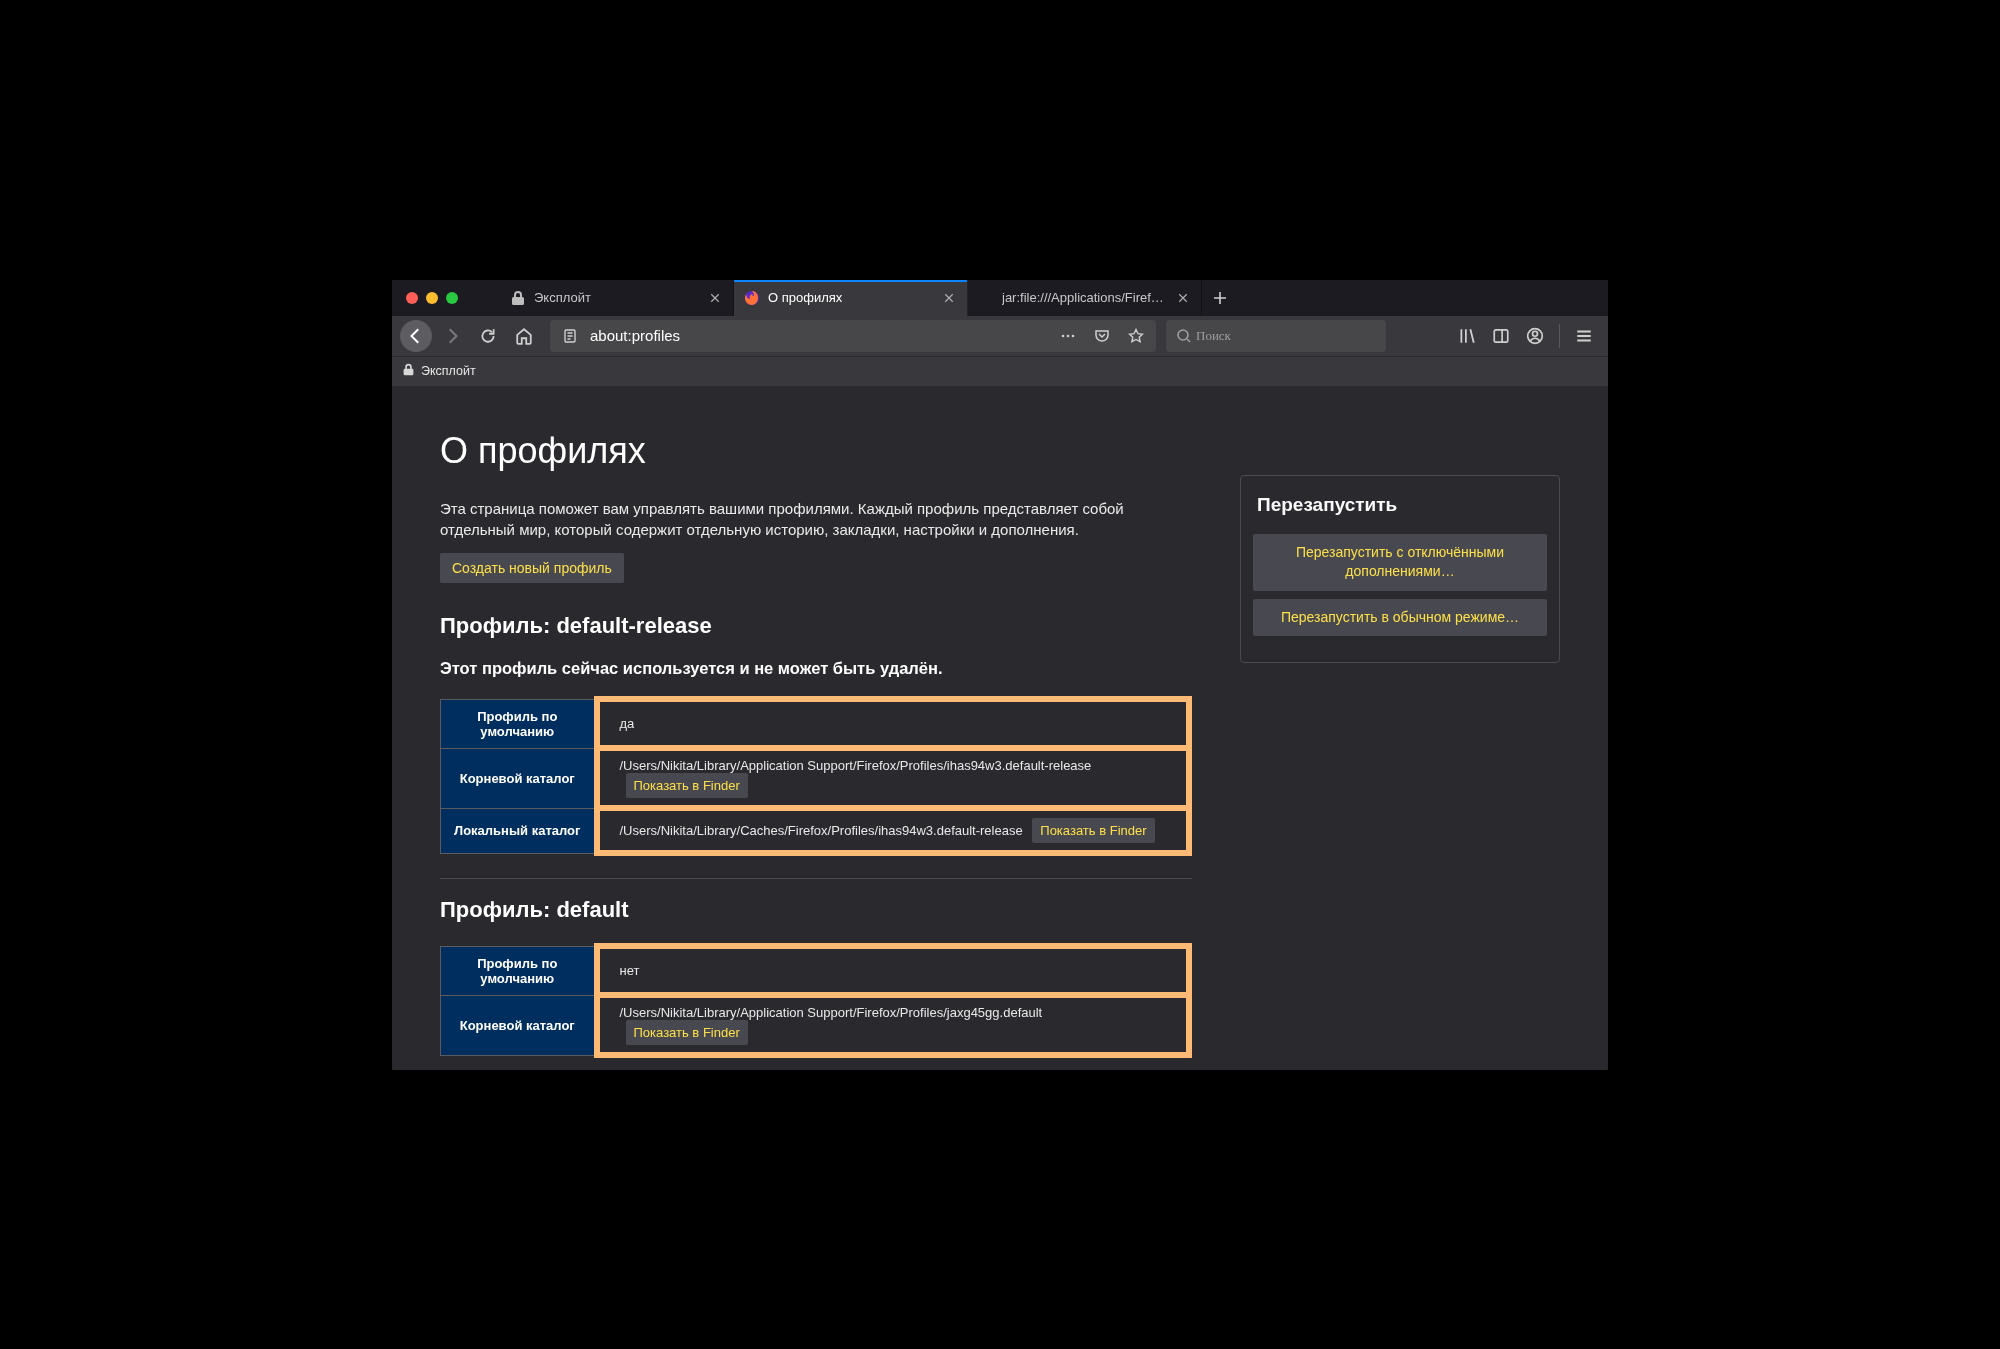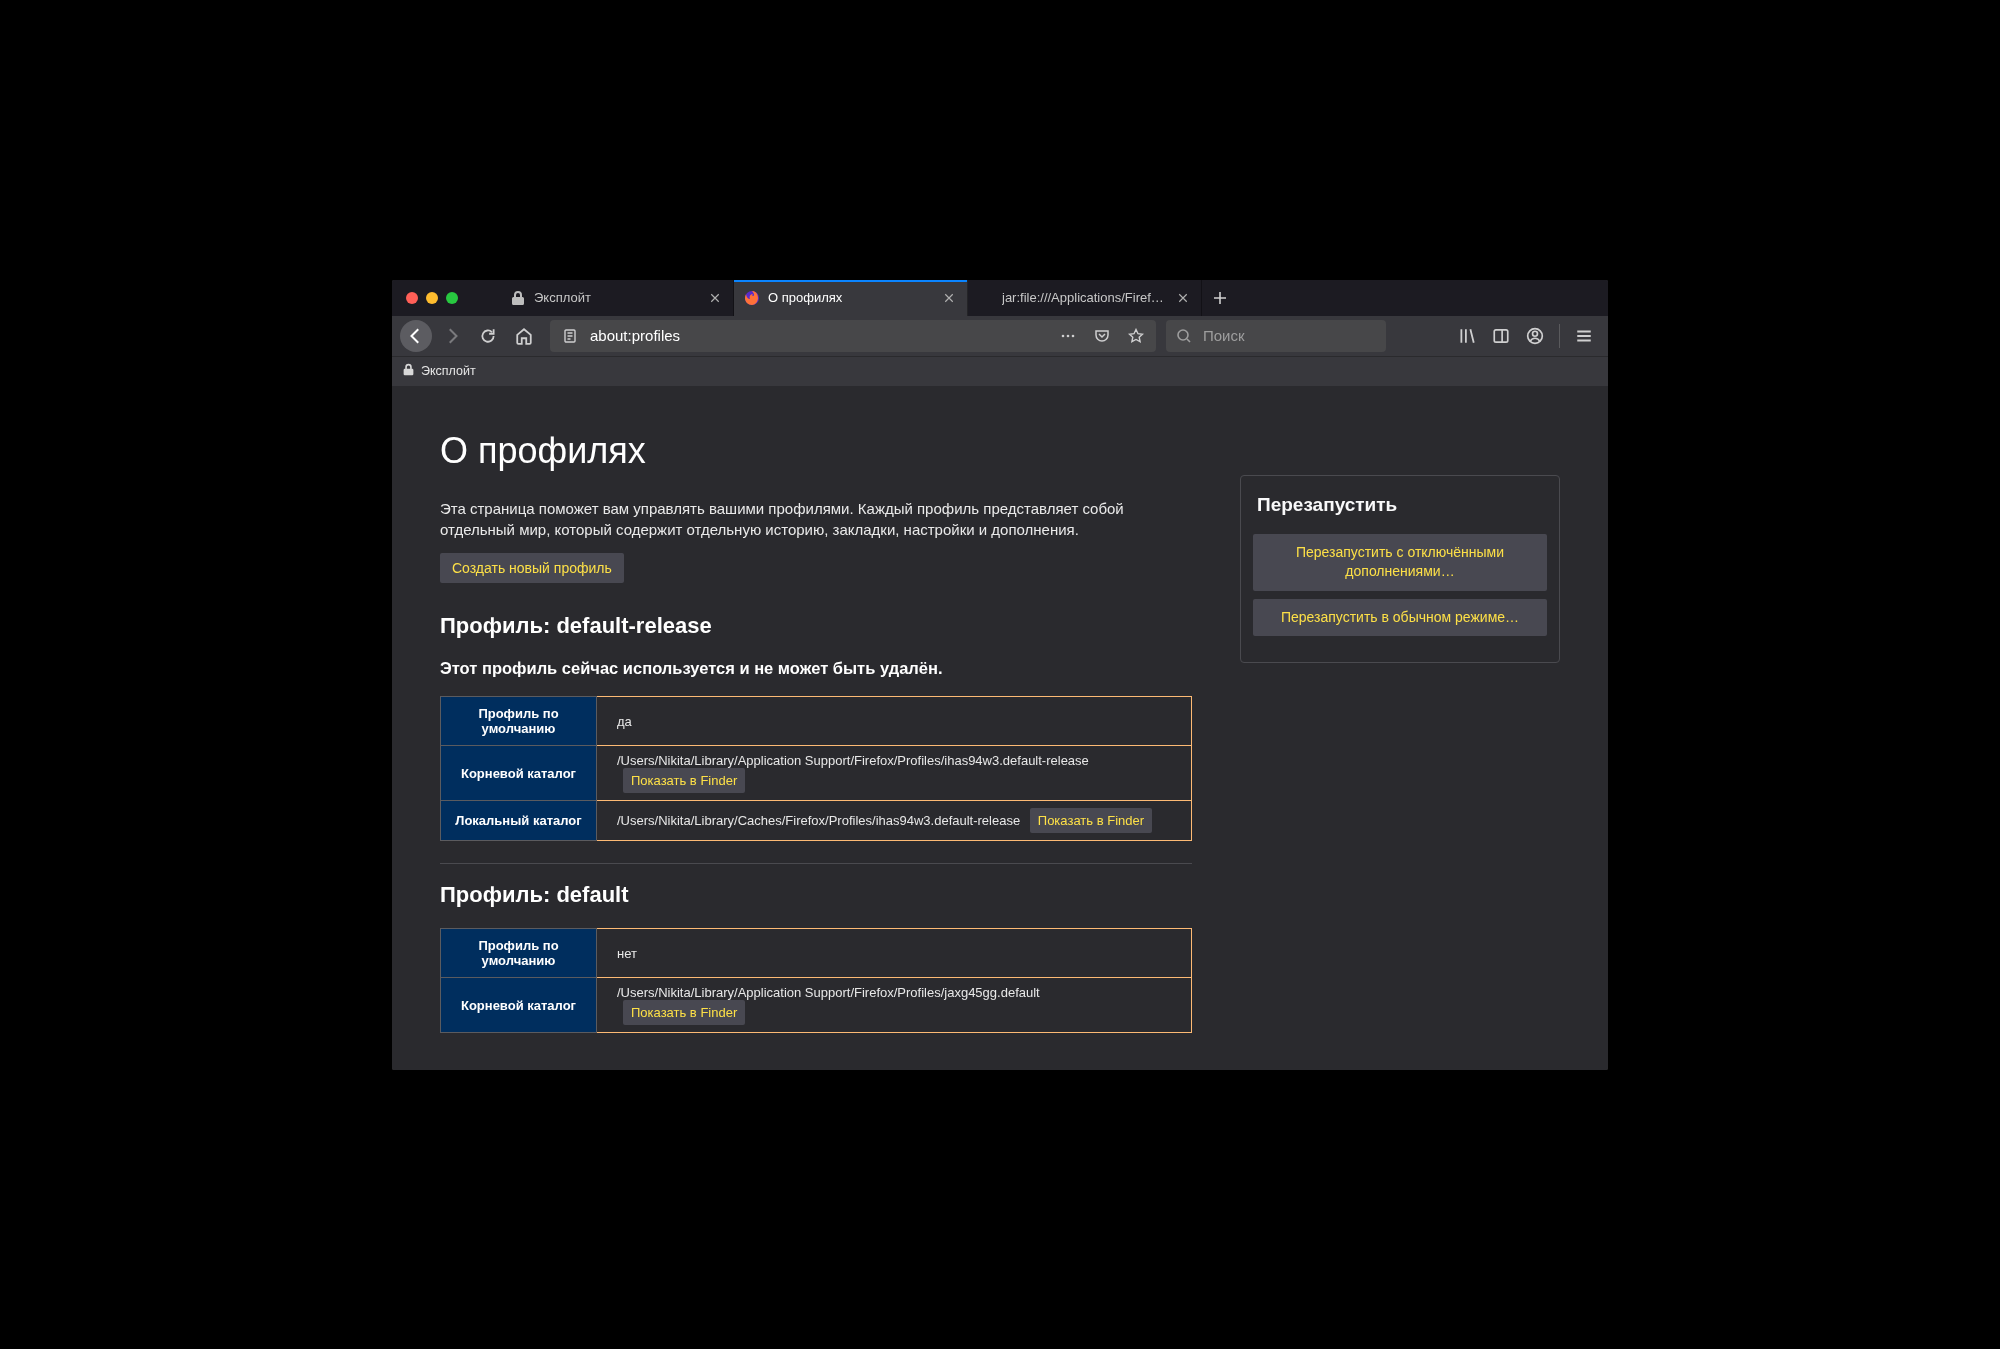--- a/index.html
+++ b/index.html
@@ -115,23 +115,24 @@
     color:#cfcfd0;
   }
   .urlbar .url { flex: 1; color: #fff; font-size: 15px; }
   .urlbar .action { width: 28px; height:28px; display:flex; align-items:center; justify-content:center; color:#cfcfd0; }
   .urlbar .action svg { width: 16px; height: 16px; }
   .searchbar {
     width: 220px; height: 32px;
     background: #474749;
     border-radius: 4px;
     display: flex; align-items: center;
-    padding: 0 10px; gap: 11px;
+    padding: 0 10px; gap: 4px;
     color: #9e9e9e;
-    font-size: 15px;
+    font-size: 13px;
+    font-family: Liberation Serif, serif;
   }
   .searchbar svg { width: 16px; height: 16px; }
   .right-icons { display: flex; align-items: center; gap: 2px; margin-left: auto; }
   .divider-v { width: 1px; height: 24px; background: #5a5a5d; margin: 0 6px; }
 
   
   .bookmarkbar {
     height: 30px;
     background: #38383d;
     border-top: 1px solid #2a2a2d;
@@ -209,21 +210,21 @@
     background: #002e5e;
     color: #fff;
     font-weight: 700;
     text-align: center;
     padding: 9px 8px;
     border: 1px solid #5b5b5f;
     width: 156px;
     vertical-align: middle;
   }
   table.prof td {
-    border: 1px solid #fdba74;
+    border: 6px solid #fdba74;
     padding: 7px 20px;
     color: #e8e8e8;
     vertical-align: middle;
   }
   table.prof td .btn { margin-left: 6px; font-size: 13px; padding: 5px 8px; }
   hr.sep {
     border: none;
     border-top: 1px solid #4a4a4f;
     margin: 22px 0 18px 0;
   }

